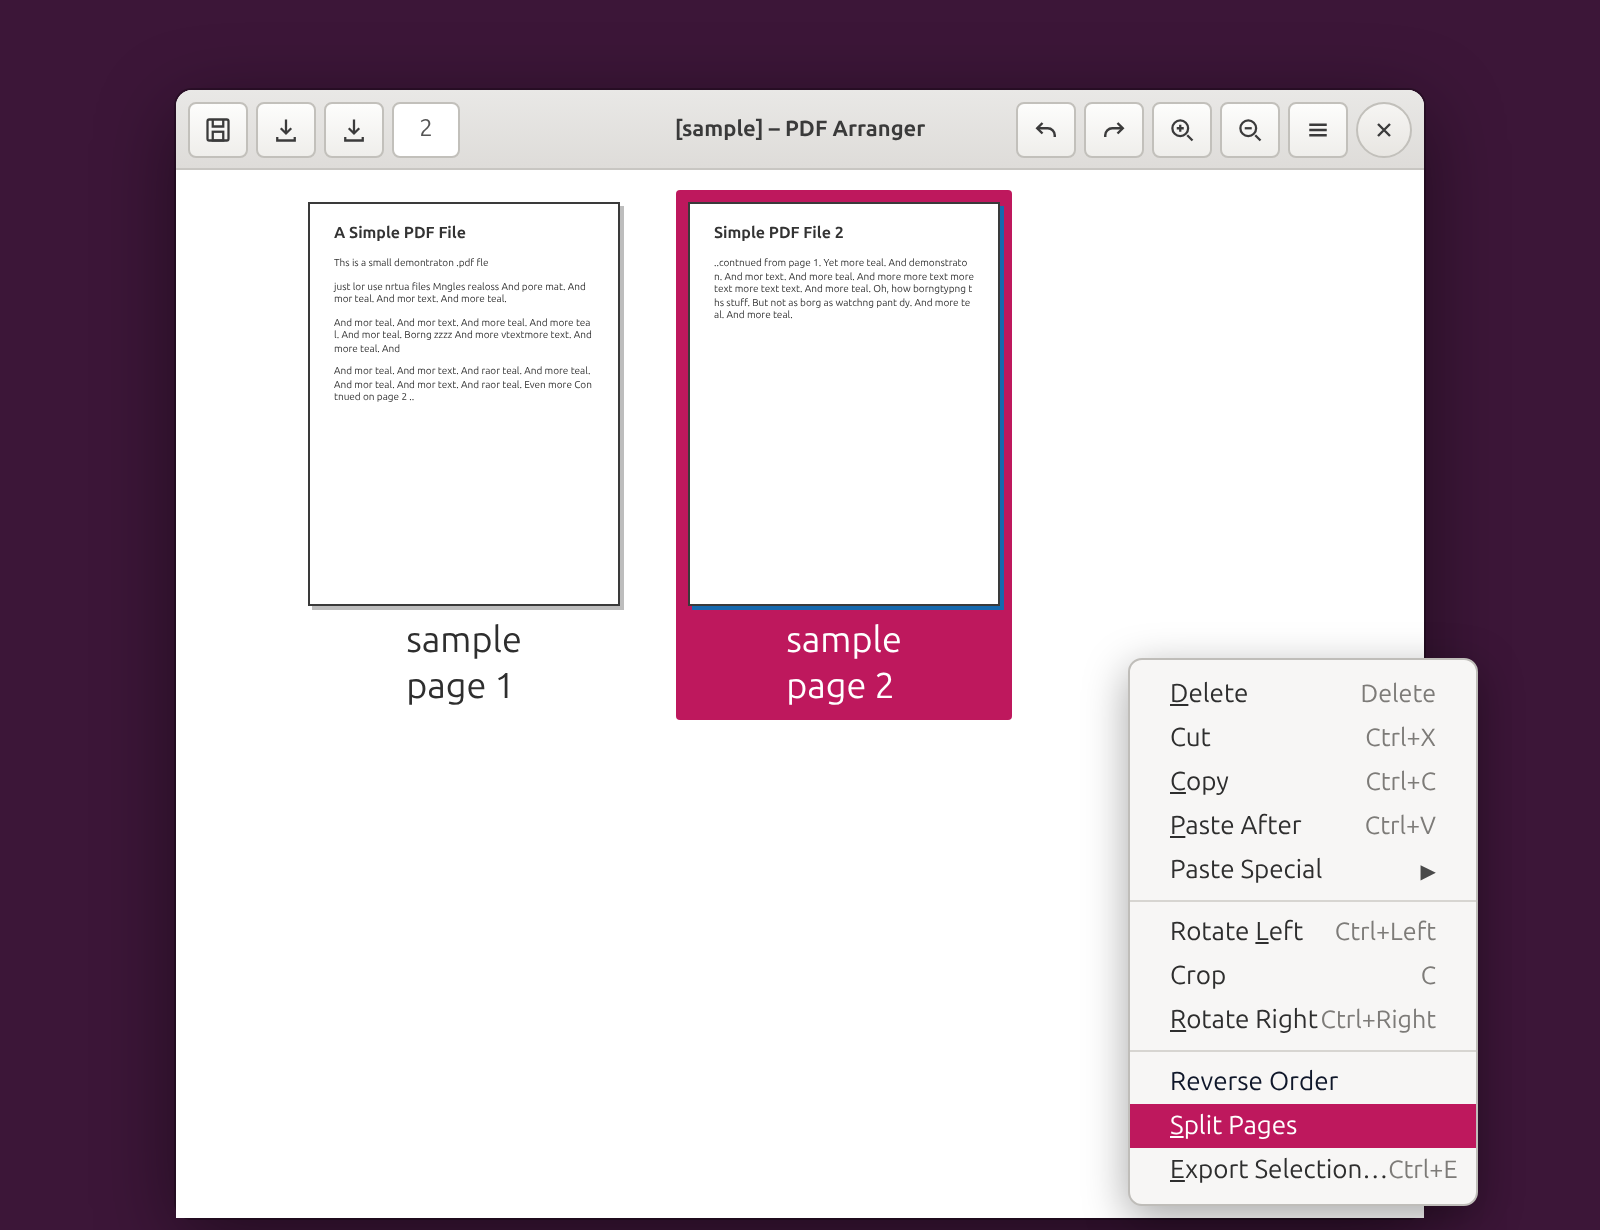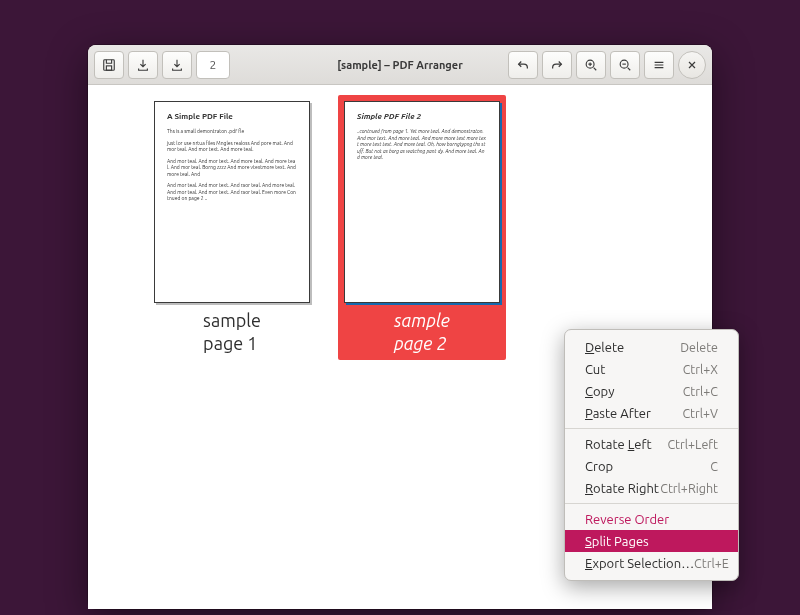--- a/index.html
+++ b/index.html
@@ -72,23 +72,22 @@
     padding: 10px 28px;
     align-items: flex-start;
     margin-left: 32px;
   }
   .thumb {
     display: flex; flex-direction: column; align-items: center;
     padding: 6px;
     border-radius: 2px;
   }
   .thumb.selected {
-    background: #ef4444;
+    background: #be185d;
     color: #fff;
-    font-style: italic;
   }
   .page {
     width: 156px; height: 202px;
     background: #fff;
     border: 1px solid #3a3a3a;
     box-shadow: 2px 2px 0 #bdbdbd;
     padding: 10px 12px;
     font-size: 5px;
     color: #333;
     line-height: 1.3;
@@ -114,21 +113,21 @@
   }
   .mi {
     display: flex; align-items: center;
     padding: 4px 20px;
     height: 22px;
     justify-content: space-between;
     white-space: nowrap;
   }
   .mi .lbl { flex: 1; }
   .mi .accel { color: #7d7b78; font-size: 12.5px; }
-  .mi.disabled { color: #be185d; }
+  .mi.disabled { color: #0f172a; }
   .mi.highlight { background: #be185d; color: #fff; }
   .mi .u { text-decoration: underline; text-underline-offset: 1px; }
   .mi .sub { font-size: 10px; color: #4a4a4a; }
   .sep { height: 1px; background: #d7d5d1; margin: 4px 0; }
 </style>
 </head>
 <body>
 
 <div class="window">
 
@@ -244,20 +243,24 @@
       <span class="accel">Ctrl+X</span>
     </div>
     <div class="mi">
       <span class="lbl"><span class="u">C</span>opy</span>
       <span class="accel">Ctrl+C</span>
     </div>
     <div class="mi">
       <span class="lbl"><span class="u">P</span>aste After</span>
       <span class="accel">Ctrl+V</span>
     </div>
+    <div class="mi">
+      <span class="lbl">Paste Special</span>
+      <span class="sub">▶</span>
+    </div>
     <div class="sep"></div>
     <div class="mi">
       <span class="lbl">Rotate <span class="u">L</span>eft</span>
       <span class="accel">Ctrl+Left</span>
     </div>
     <div class="mi">
       <span class="lbl">Crop</span>
       <span class="accel">C</span>
     </div>
     <div class="mi">

